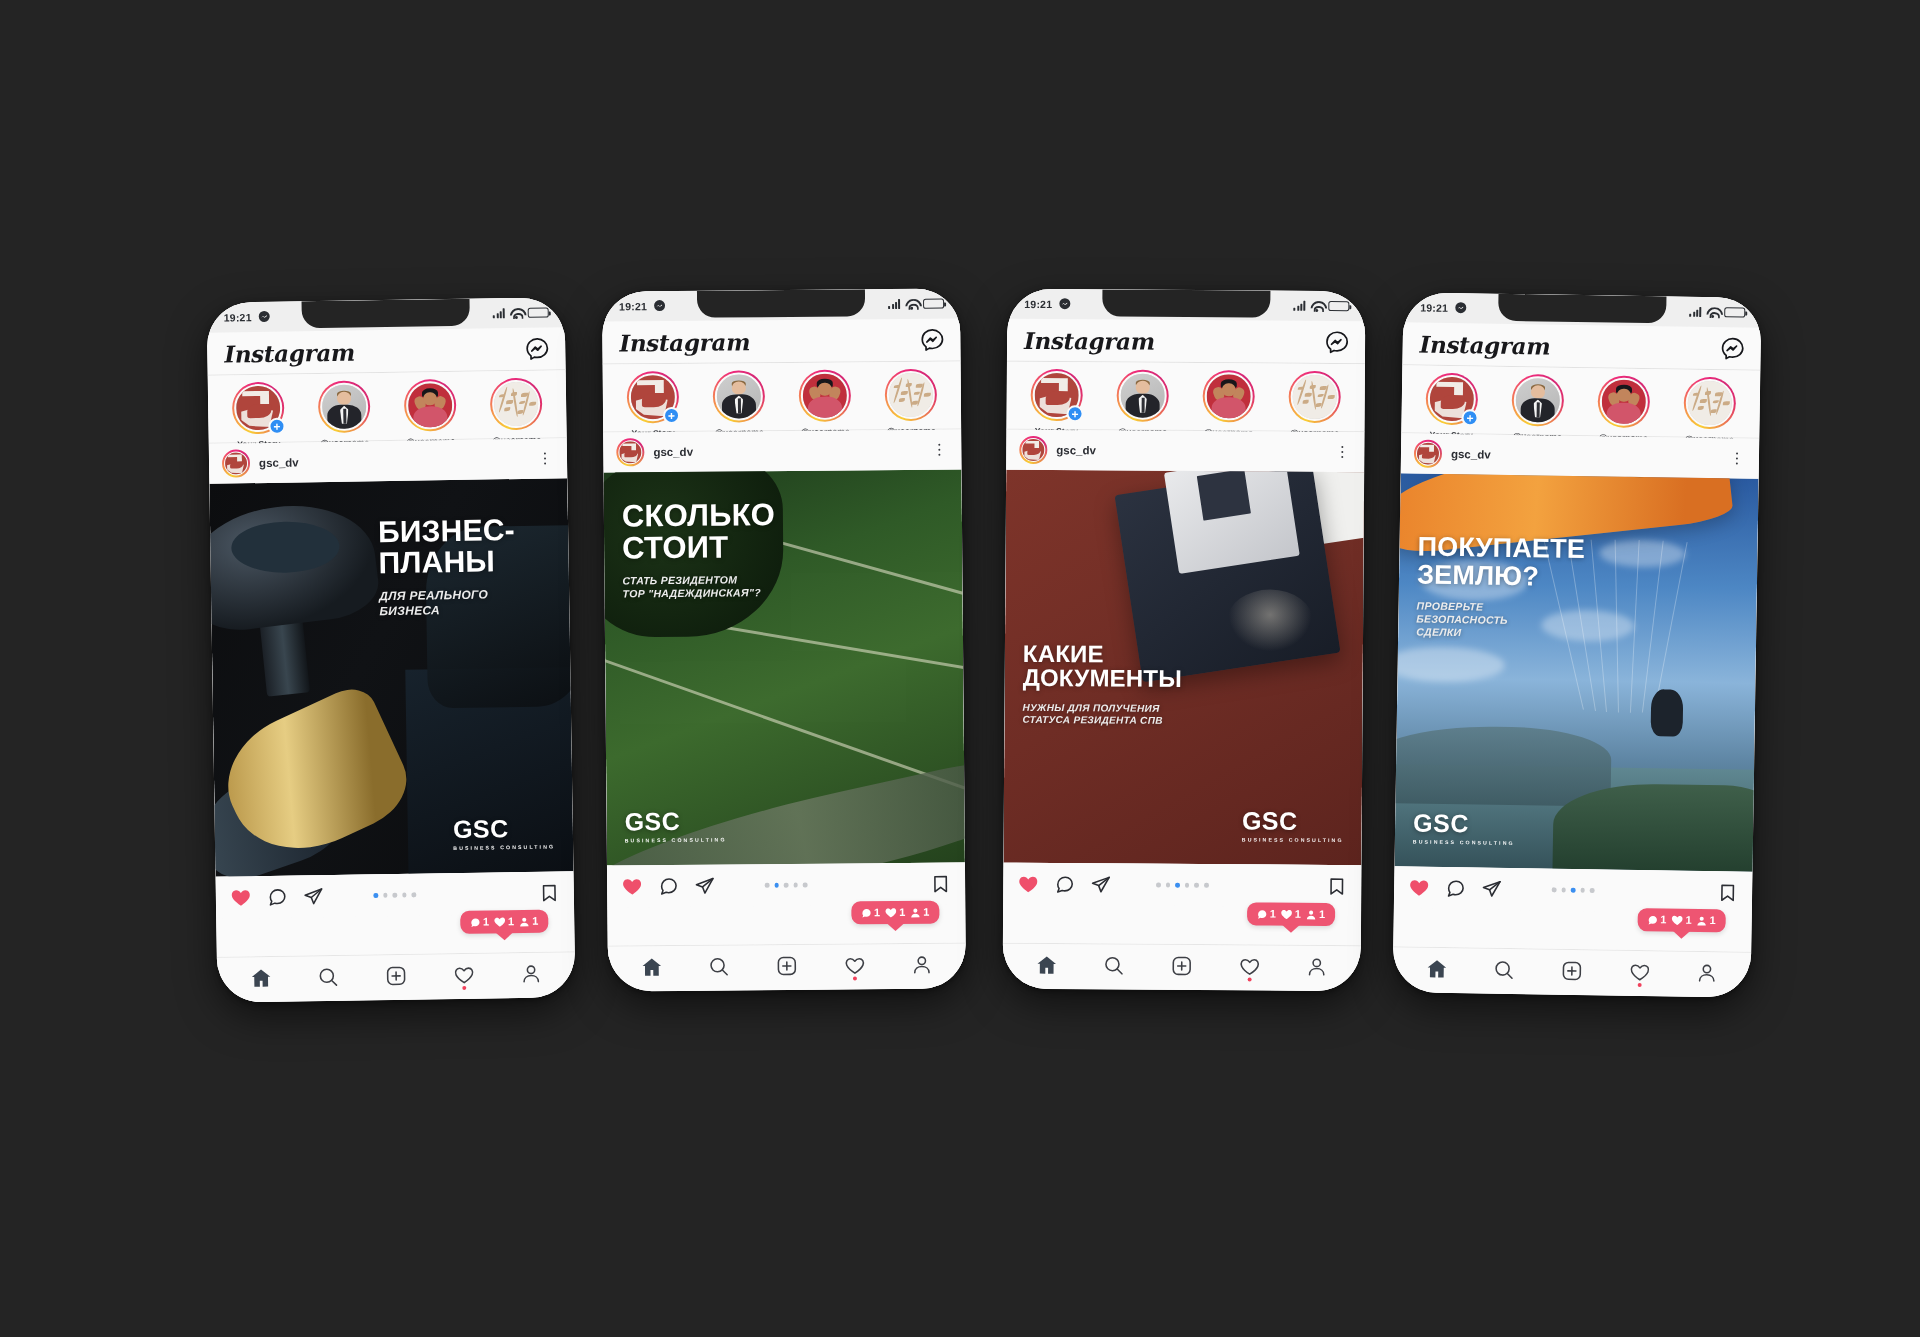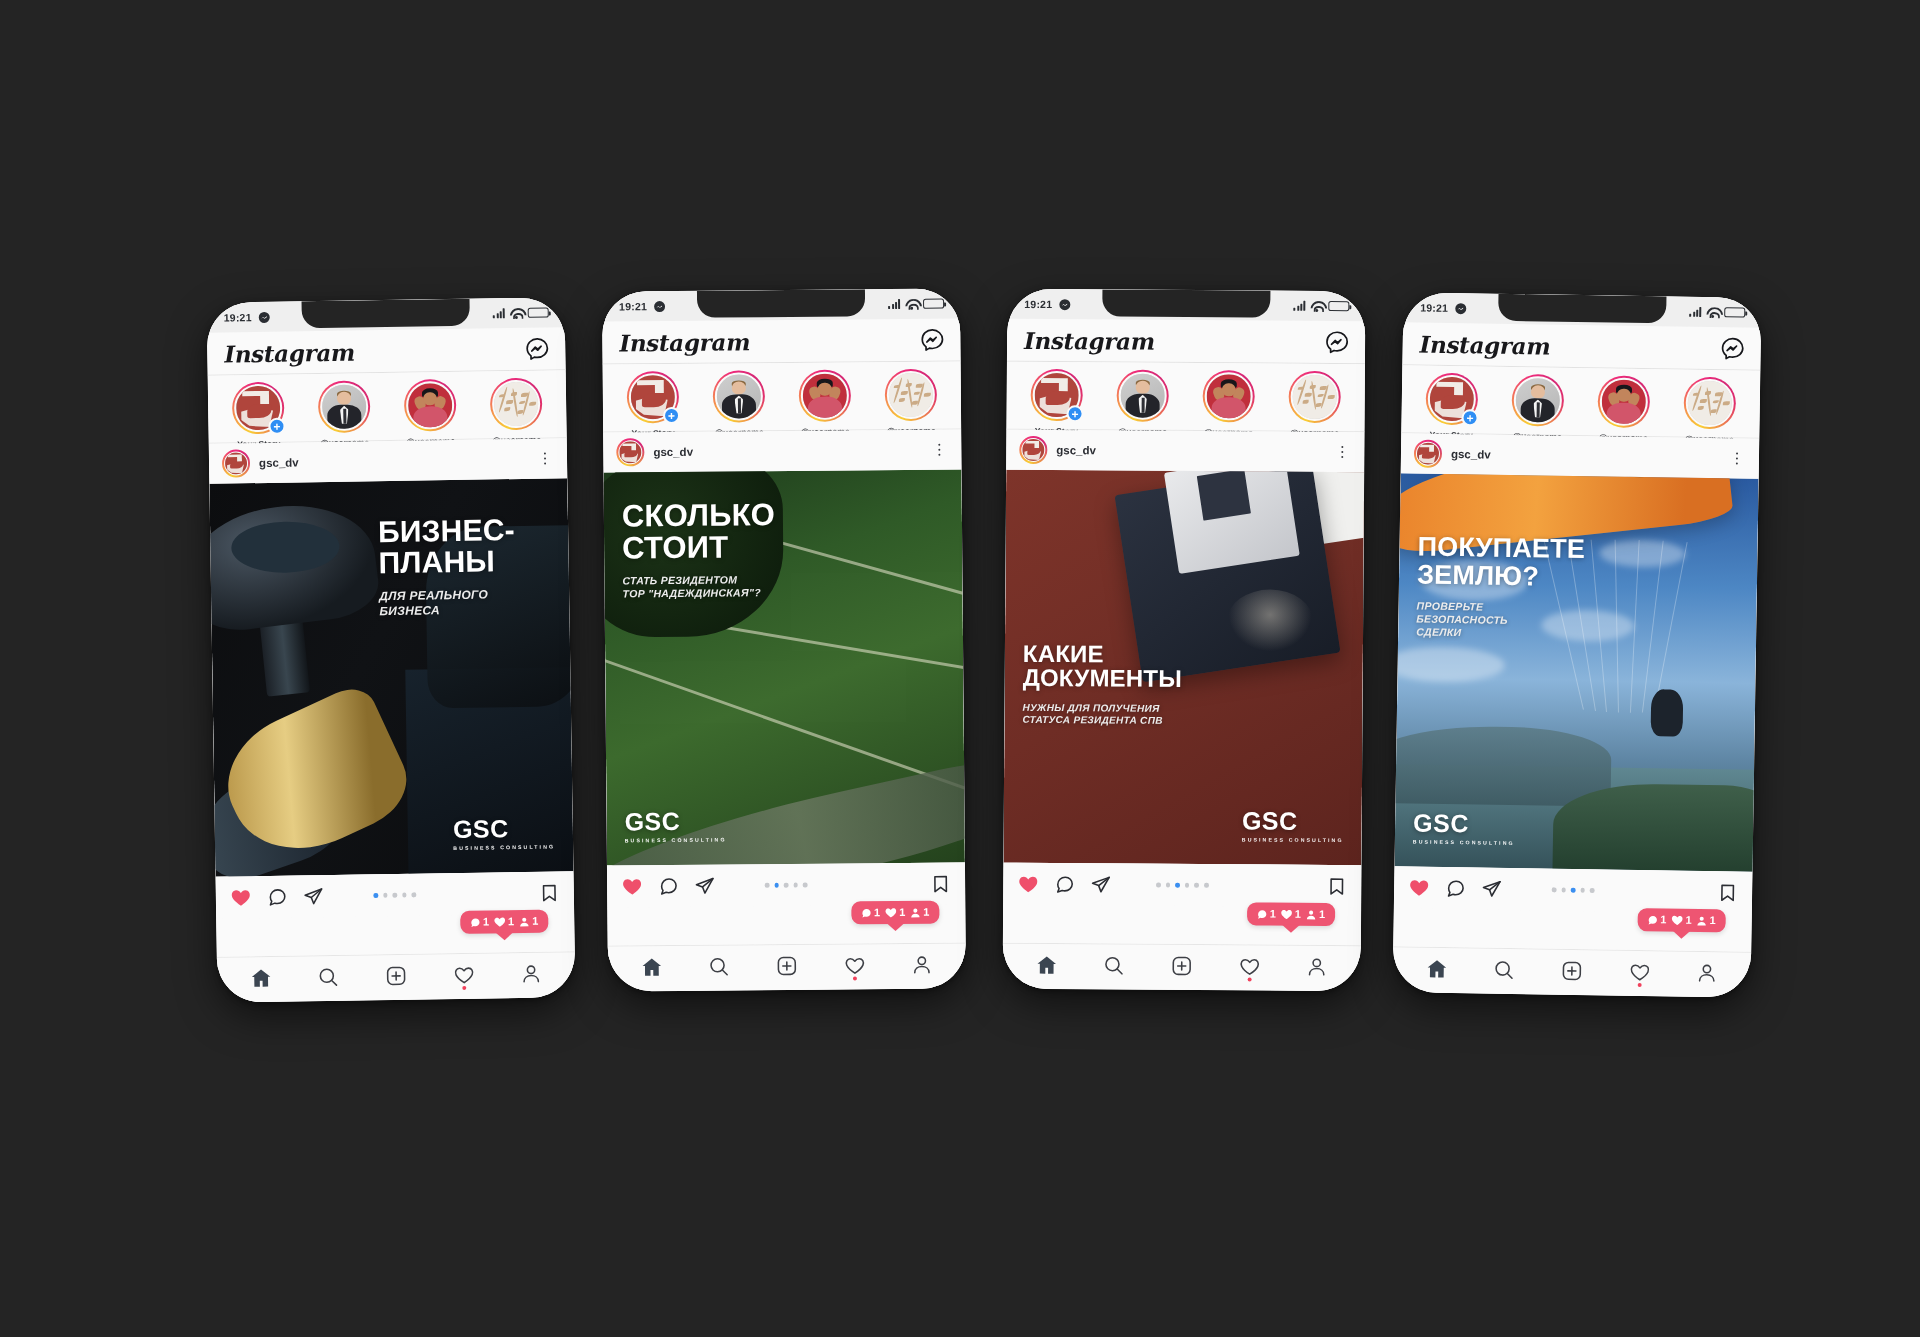--- a/index.html
+++ b/index.html
@@ -35,21 +35,21 @@
   }
 
   
   .statusbar {
     height: 30px; flex: 0 0 30px;
     display: flex; align-items: center; justify-content: space-between;
     padding: 0 16px 0 17px;
     background: #efefef;
     position: relative; z-index: 20;
   }
-  .sb-left { display: flex; align-items: flex-end; gap: 7px; }
+  .sb-left { display: flex; align-items: flex-start; gap: 7px; }
   .sb-time { font-size: 10.5px; font-weight: 700; color: #2a2d32; letter-spacing: .2px; }
   .sb-msgr { width: 11px; height: 11px; border-radius: 50%; background: #2a2d32; position: relative; }
   .sb-msgr::after {
     content: ""; position: absolute; left: 2.4px; top: 4.2px;
     width: 6px; height: 2.6px; background: #efefef;
     clip-path: polygon(0 100%, 32% 30%, 58% 72%, 100% 0, 100% 46%, 58% 100%, 32% 55%, 0 100%);
   }
   .sb-right { display: flex; align-items: flex-end; gap: 5px; }
   .sig { display: flex; align-items: flex-end; gap: 1.2px; height: 10px; }
   .sig i { width: 2px; background: #2a2d32; border-radius: .5px; display:block; }

